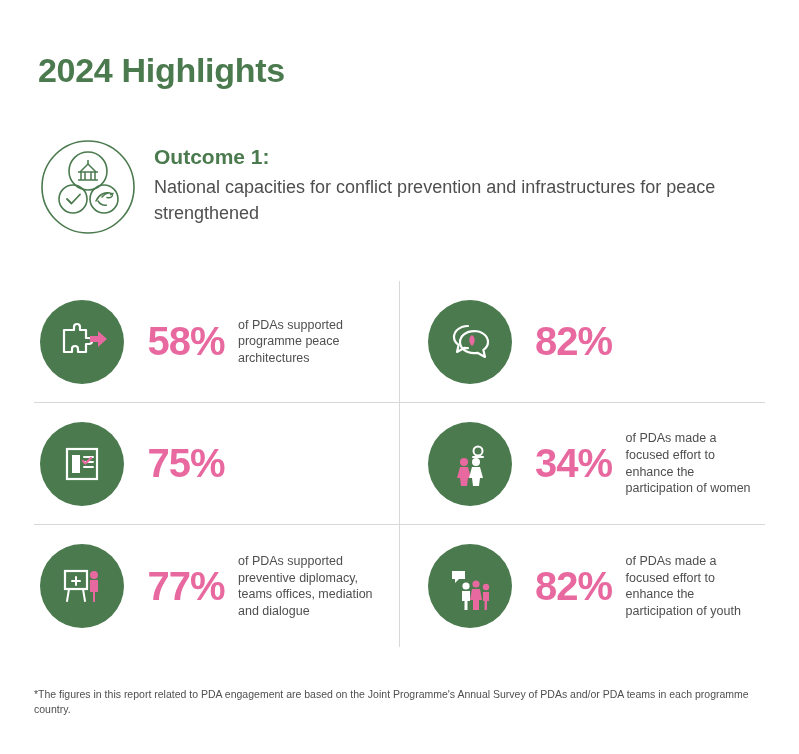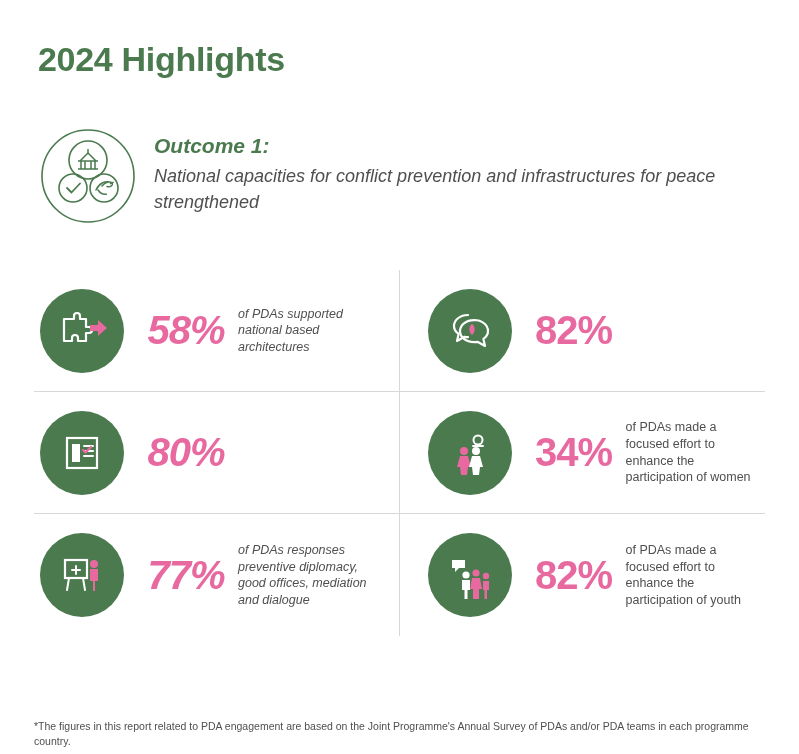--- a/index.html
+++ b/index.html
@@ -18,21 +18,21 @@
     position: relative;
     width: 799px;
     height: 754px;
     box-sizing: border-box;
     padding: 34px 34px 0 34px;
   }
 
   
   .title-block {
     margin-left: 4px;
-    margin-top: 4px;
+    margin-top: 15px;
   }
   .title-line {
     font-size: 34px;
     font-weight: bold;
     color: #4a7a4e;
     letter-spacing: -0.3px;
     line-height: 1.27;
   }
 
   
@@ -43,21 +43,20 @@
     margin-left: 6px;
   }
   .outcome-emblem {
     flex: 0 0 auto;
     width: 96px;
     height: 96px;
     margin-right: 18px;
   }
   .outcome-text {
     padding-top: 6px;
-    font-style: italic;
   }
   .outcome-title {
     font-size: 21px;
     font-weight: bold;
     color: #4a7a4e;
     margin-bottom: 6px;
   }
   .outcome-desc {
     font-size: 18px;
     color: #4f4f4f;
@@ -81,21 +80,20 @@
     box-sizing: border-box;
   }
   .cell.left  { padding-right: 20px; }
   .cell.right { padding-left: 28px; }
 
   .cell.row1, .cell.row2 {
     border-bottom: 1px solid #d8d8d8;
   }
   .cell.left {
     border-right: 1px solid #d8d8d8;
-    font-style: italic;
   }
 
   .badge {
     flex: 0 0 auto;
     width: 84px;
     height: 84px;
     border-radius: 50%;
     background: #4a7a4e;
     display: flex;
     align-items: center;
@@ -115,21 +113,21 @@
     font-size: 12.5px;
     line-height: 1.33;
     color: #4f4f4f;
   }
 
   
   .footnote {
     position: absolute;
     left: 34px;
     right: 34px;
-    bottom: 4px;
+    bottom: 36px;
     font-size: 10.5px;
     line-height: 1.5;
     color: #4f4f4f;
   }
   .footnote .ln2 { padding-left: 10px; }
 </style>
 </head>
 <body>
 
 <div class="page">
@@ -177,21 +175,21 @@
         <svg viewBox="0 0 56 56" width="56" height="56" aria-hidden="true">
           <g fill="none" stroke="#ffffff" stroke-width="2.2" stroke-linejoin="round" stroke-linecap="round">
             <path d="M10 16h10v-3a3 3 0 016 0v3h6v8h3a3 3 0 010 6h-3v8h-8v-3a3 3 0 00-6 0v3H10z"></path>
           </g>
           <g fill="#e8699f">
             <path d="M36 22h8v-5l9 8-9 8v-5h-8z"></path>
           </g>
         </svg>
       </div>
       <div class="pct">58%</div>
-      <div class="desc">of PDAs supported national based architectures</div>
+      <div class="desc">of PDAs supported programme peace architectures</div>
     </div>
 
     <div class="cell right row1">
       <div class="badge">
         <svg viewBox="0 0 56 56" width="56" height="56" aria-hidden="true">
           <g fill="none" stroke="#ffffff" stroke-width="2.2" stroke-linejoin="round" stroke-linecap="round">
             <path d="M26 12c-8 0-14 5-14 11 0 3.2 1.8 6 4.6 7.9L15 38l7.6-4.2c1.1.2 2.2.3 3.4.3"></path>
             <path d="M32 17c8 0 14 5 14 11 0 3.2-1.8 6-4.6 7.9L43 43l-7.6-4.2c-1.1.2-2.2.3-3.4.3-8 0-14-5-14-11s6-11 14-11z"></path>
           </g>
           <path d="M30 21c3.6 2.4 3.6 7.6 0 11-3.6-3.4-3.6-8.6 0-11z" fill="#e8699f"></path>
@@ -204,21 +202,21 @@
       <div class="badge">
         <svg viewBox="0 0 56 56" width="56" height="56" aria-hidden="true">
           <rect x="13" y="13" width="30" height="30" fill="none" stroke="#ffffff" stroke-width="2.2"></rect>
           <rect x="18" y="19" width="8" height="18" fill="#ffffff"></rect>
           <g stroke="#ffffff" stroke-width="2" stroke-linecap="round">
             <path d="M30 21h9M30 26h9M30 31h9"></path>
           </g>
           <path d="M29 25l2.5 2.5L37 22" fill="none" stroke="#e8699f" stroke-width="2.4" stroke-linecap="round" stroke-linejoin="round"></path>
         </svg>
       </div>
-      <div class="pct">80%</div>
+      <div class="pct">75%</div>
     </div>
 
     <div class="cell right row2">
       <div class="badge">
         <svg viewBox="0 0 56 56" width="56" height="56" aria-hidden="true">
           <g fill="none" stroke="#ffffff" stroke-width="2" stroke-linecap="round" stroke-linejoin="round">
             <circle cx="36" cy="15" r="4.5"></circle>
             <path d="M31 21h10"></path>
           </g>
           <g fill="#e8699f">
@@ -243,21 +241,21 @@
             <path d="M15 31l-2 12M29 31l2 12"></path>
             <path d="M22 19v8M18 23h8"></path>
           </g>
           <g fill="#e8699f">
             <circle cx="40" cy="17" r="4"></circle>
             <path d="M36 22h8v12h-3v10h-2V34h-3z"></path>
           </g>
         </svg>
       </div>
       <div class="pct">77%</div>
-      <div class="desc">of PDAs responses preventive diplomacy, good offices, mediation and dialogue</div>
+      <div class="desc">of PDAs supported preventive diplomacy, teams offices, mediation and dialogue</div>
     </div>
 
     <div class="cell right row3">
       <div class="badge">
         <svg viewBox="0 0 56 56" width="56" height="56" aria-hidden="true">
           <path d="M10 13h13v8h-6l-4 4v-4h-3z" fill="#ffffff"></path>
           <g fill="#ffffff">
             <circle cx="24" cy="28" r="3.6"></circle>
             <path d="M20 33h8v10h-2.5v9h-3v-9H20z"></path>
           </g>

